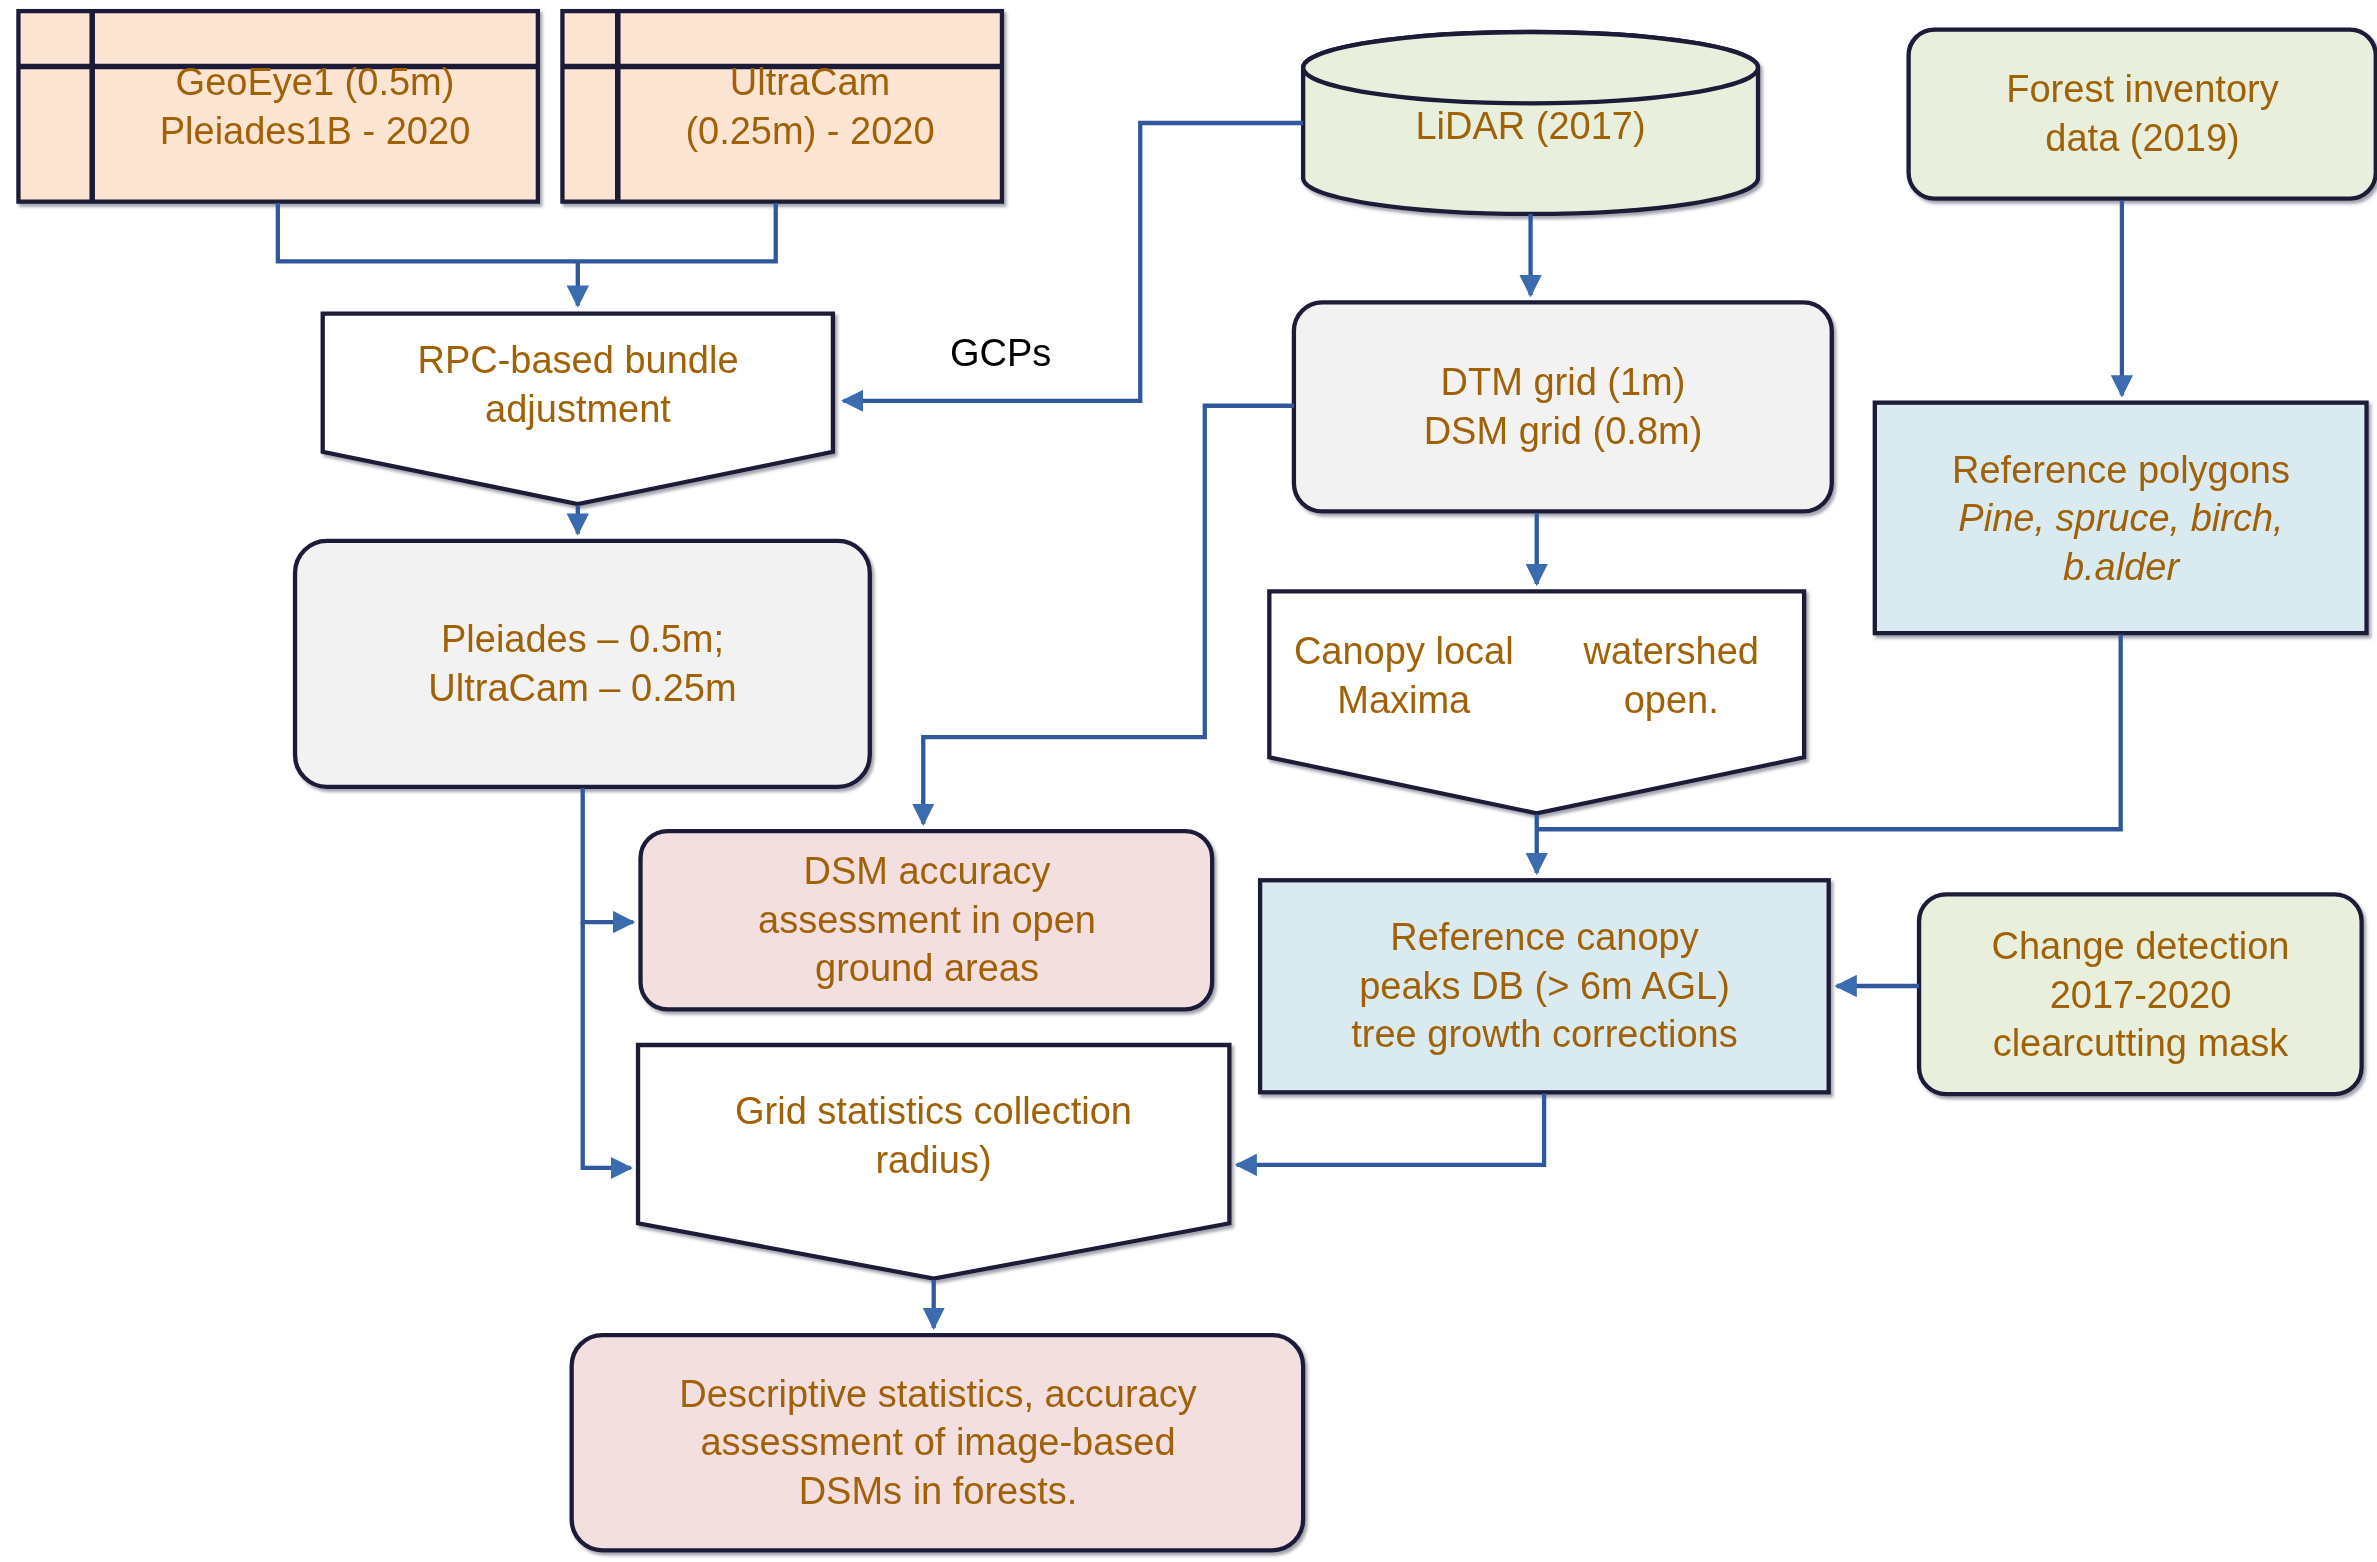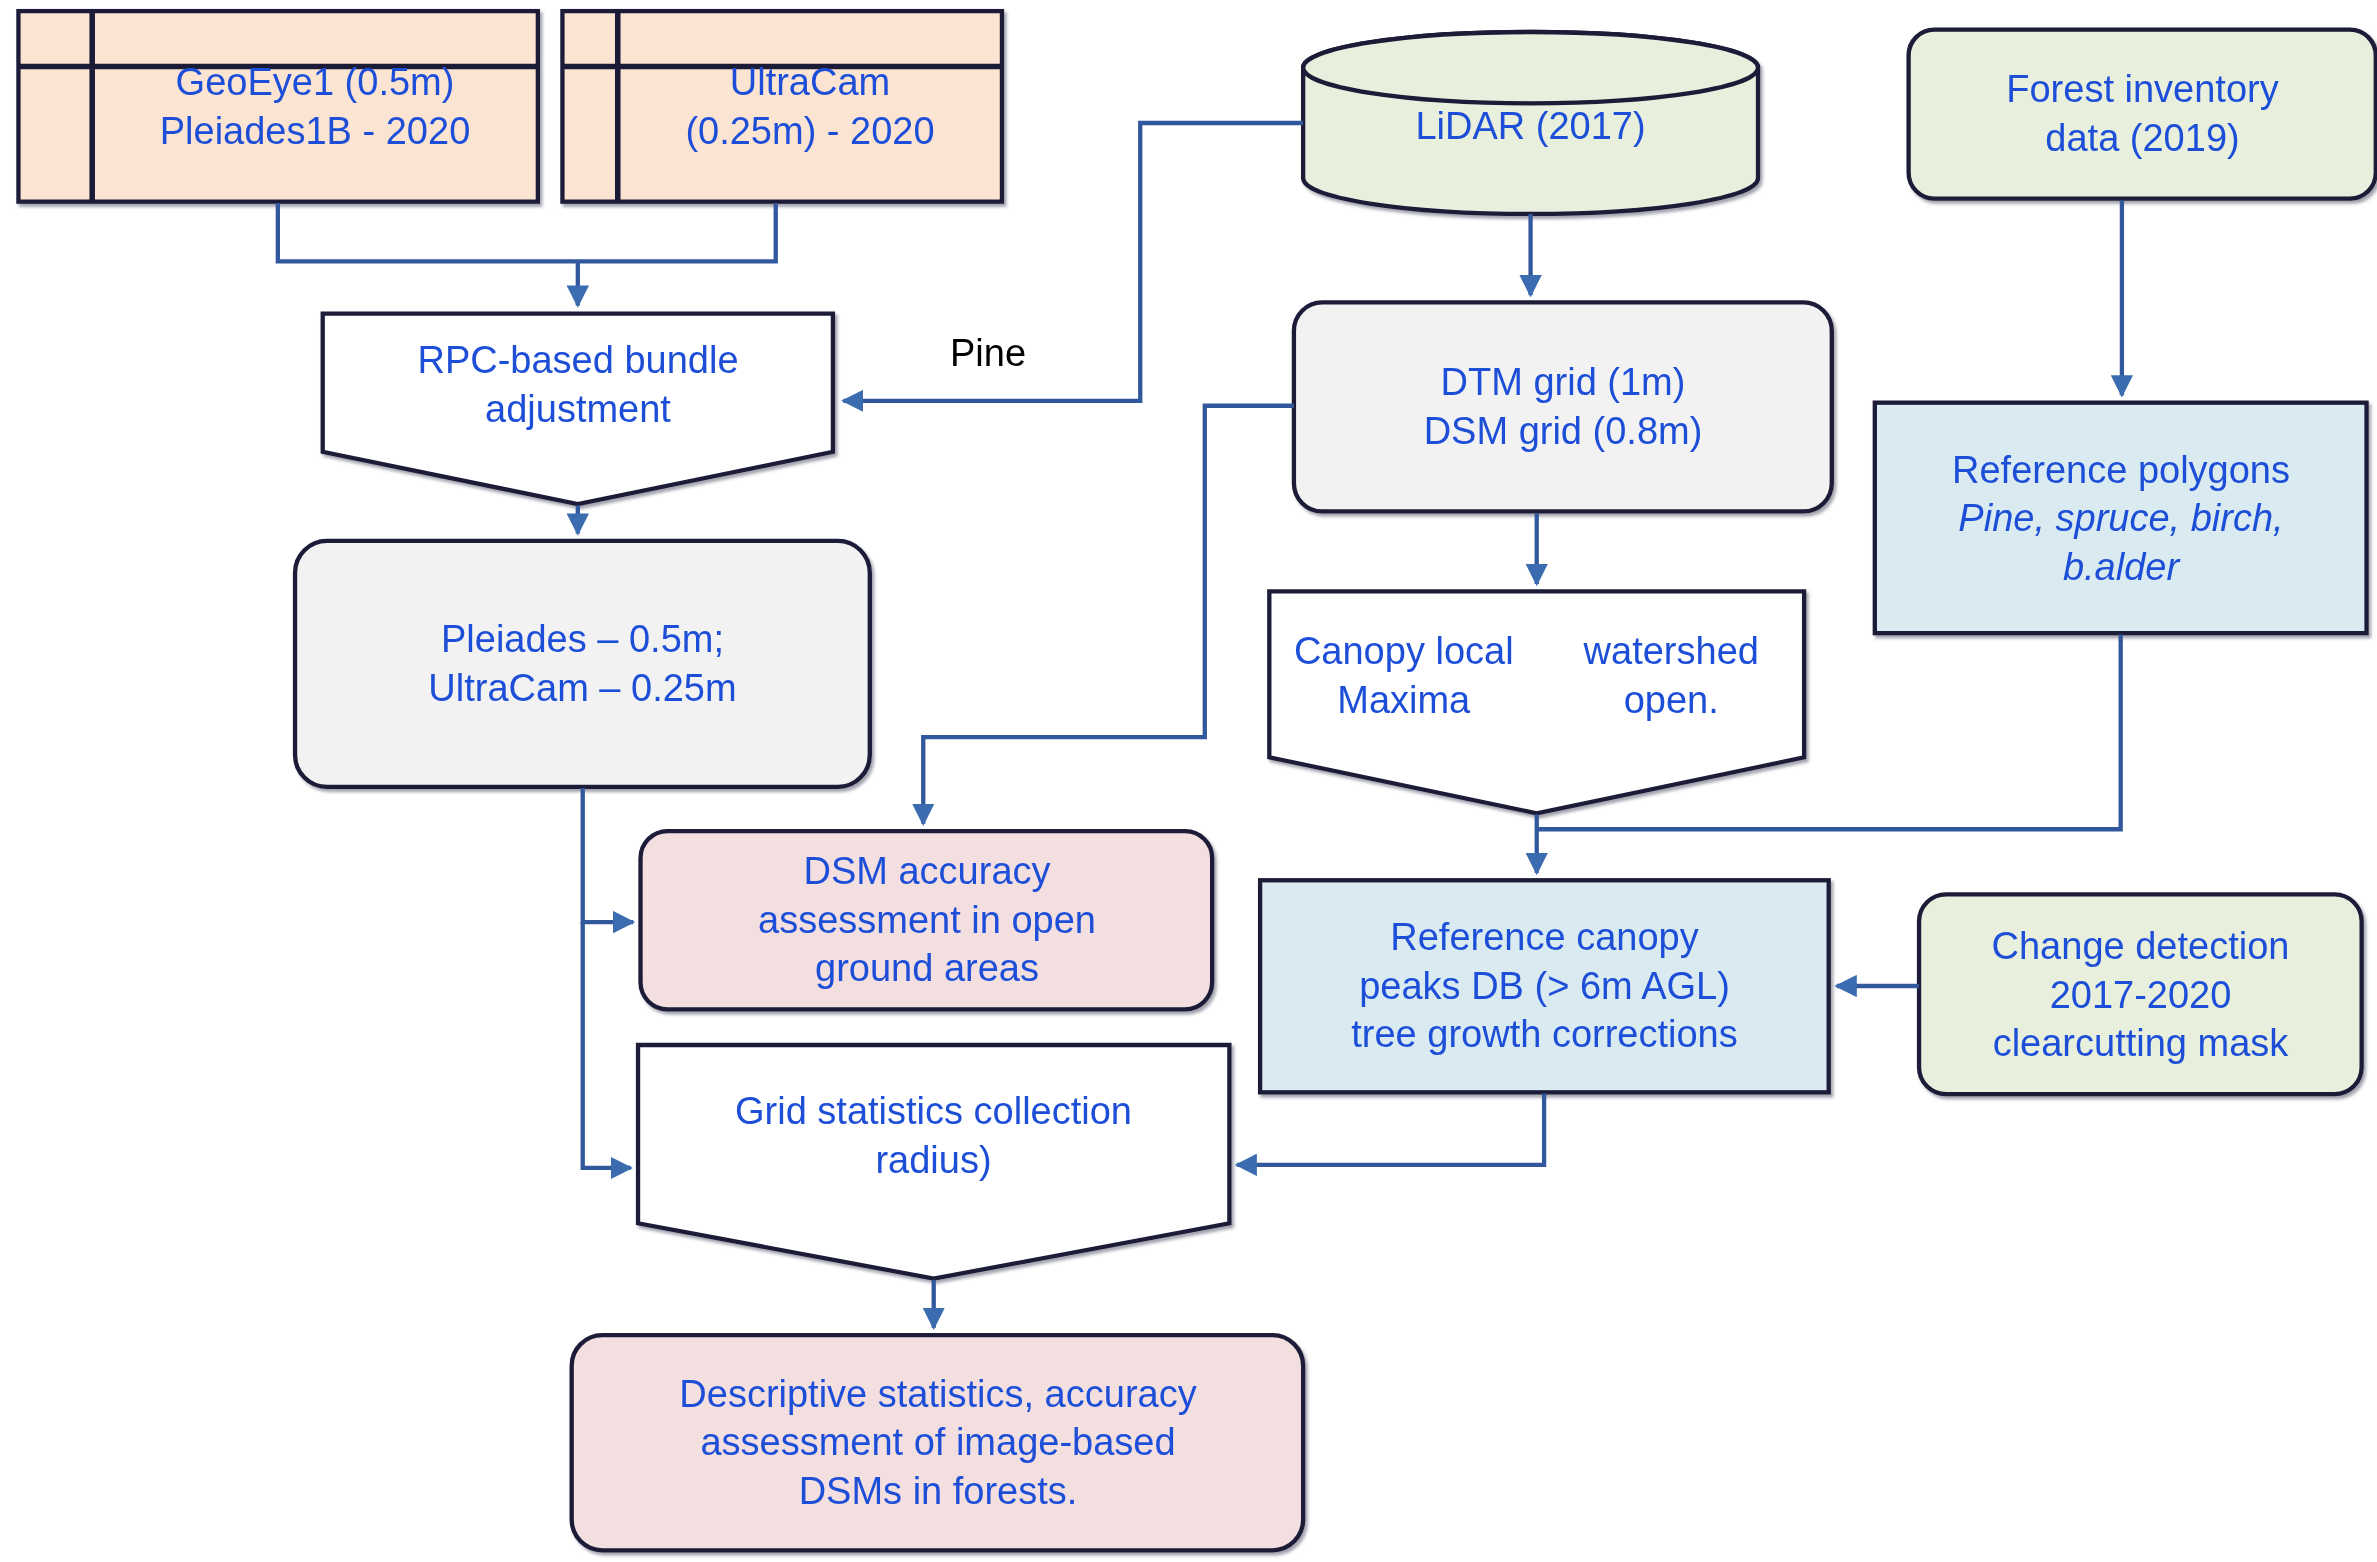--- a/index.html
+++ b/index.html
@@ -1,20 +1,20 @@
 <!DOCTYPE html>
 <html style="font-size:9.8px"><head>
 <meta charset="utf-8">
 <style>
   html,body{margin:0;padding:0;background:#ffffff;}
   #root{position:relative;width:2377px;height:1562px;background:#ffffff;
         font-family:"Liberation Sans", sans-serif;}
   svg#diagram{position:absolute;top:0;left:0;width:2377px;height:1562px;}
   .node-label{position:absolute;display:flex;align-items:center;justify-content:center;
-              text-align:center;line-height:1.28;color:#1d4ed8;pointer-events:none;}
+              text-align:center;line-height:1.28;color:#a16207;pointer-events:none;}
   .node-label span{display:block;width:100%;}
   .fs-big{font-size:38px;}
   .ital{font-style:italic;}
   .edge-text{position:absolute;font-size:38px;color:#000;}
 </style>
 </head>
 <body>
 
 <div id="root">
 
@@ -143,21 +143,21 @@
   <div class="node-label fs-big" style="left:1909px;top:29.5px;width:467px;height:169px;flex-direction:column;">
     <span>Forest inventory</span>
     <span>data (2019)</span>
   </div>
 
   <div class="node-label fs-big" style="left:323px;top:314px;width:510px;height:141px;flex-direction:column;">
     <span>RPC-based bundle</span>
     <span>adjustment</span>
   </div>
 
-  <div class="edge-text" style="left:950px;top:332px;">Pine</div>
+  <div class="edge-text" style="left:950px;top:332px;">GCPs</div>
 
   <div class="node-label fs-big" style="left:1294px;top:302px;width:538px;height:209px;flex-direction:column;">
     <span>DTM grid (1m)</span>
     <span>DSM grid (0.8m)</span>
   </div>
 
   <div class="node-label fs-big" style="left:1875px;top:403px;width:492px;height:231px;flex-direction:column;">
     <span>Reference polygons</span>
     <span class="ital">Pine, spruce, birch,</span>
     <span class="ital">b.alder</span>

